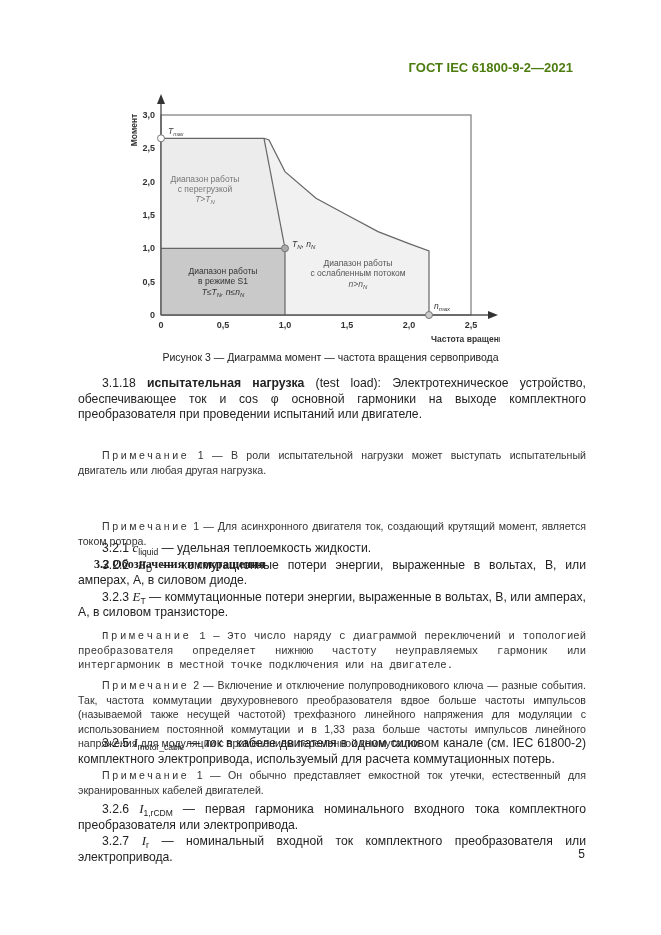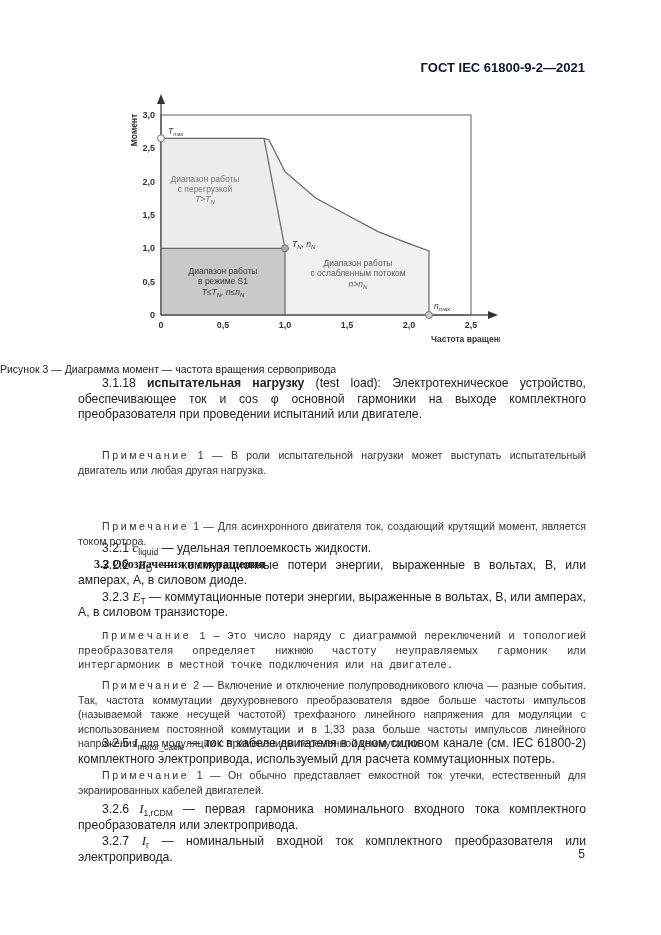--- a/index.html
+++ b/index.html
@@ -1,20 +1,20 @@
 <!DOCTYPE html>
 <html><head>
 <meta charset="utf-8">
 <style>
   html, body { margin: 0; padding: 0; background: #ffffff; }
   body { width: 661px; height: 935px; position: relative; overflow: hidden;
          font-family: "Liberation Sans", sans-serif; color: #1a1a1a; }
-  .hdr { position: absolute; top: 60px; right: 76px; font-size: 13px; font-weight: bold; color: #0f172a; }
+  .hdr { position: absolute; top: 60px; right: 88px; font-size: 13px; font-weight: bold; color: #4d7c0f; }
   .chart { position: absolute; left: 120px; top: 90px; width: 380px; height: 255px; }
-  .caption { position: absolute; top: 363px; left: 0; width: 661px; font-size: 10.5px; color: #222; }
+  .caption { position: absolute; top: 351px; left: 0; width: 661px; text-align: center; font-size: 10.5px; color: #222; }
   .text { position: absolute; left: 78px; width: 508px; font-size: 12.2px; line-height: 15.5px; color: #222; text-align: justify; }
   .p { text-indent: 24px; margin: 0; }
   .note { font-size: 10.6px; line-height: 14.5px; text-indent: 24px; margin: 0; color: #333; }
   .spaced { letter-spacing: 2.6px; }
   .b { font-weight: bold; }
   .i { font-style: italic; font-family: "Liberation Serif", serif; font-size: 13px; }
   sub { font-size: 8.5px; vertical-align: -3px; line-height: 0; }
   .sec { font-weight: bold; font-size: 12.2px; margin: 16px; font-family: Liberation Serif, serif; }
   .pagenum { position: absolute; top: 847px; right: 76px; font-size: 12px; color: #222; }
 </style>
@@ -84,21 +84,21 @@
   <text x="48" y="44" font-size="8.5" font-style="italic" fill="#444">T<tspan font-size="5.5" dy="2">max</tspan></text>
   <circle cx="165" cy="158.3" r="3.5" fill="#aaa" stroke="#777" stroke-width="1"></circle>
   <text x="172" y="157" font-size="8.5" font-style="italic" fill="#333">T<tspan font-size="6" dy="2">N</tspan><tspan dy="-2">, n</tspan><tspan font-size="6" dy="2">N</tspan></text>
   <circle cx="309" cy="225" r="3.5" fill="#ccc" stroke="#777" stroke-width="1"></circle>
   <text x="314" y="219" font-size="8.5" font-style="italic" fill="#333">n<tspan font-size="6" dy="2">max</tspan></text>
 </svg>
 
 <div class="caption">Рисунок 3 — Диаграмма момент — частота вращения сервопривода</div>
 
 <div class="text" style="top:376px;">
-  <p class="p"><span>3.1.18 </span><span class="b">испытательная нагрузку</span><span> (test load): Электротехническое устройство, обеспечивающее ток и cos φ основной гармоники на выходе комплектного преобразователя при проведении испытаний или двигателе.</span></p>
+  <p class="p"><span>3.1.18 </span><span class="b">испытательная нагрузка</span><span> (test load): Электротехническое устройство, обеспечивающее ток и cos φ основной гармоники на выходе комплектного преобразователя при проведении испытаний или двигателе.</span></p>
 </div>
 <div class="text" style="top:448px;">
   <p class="note"><span class="spaced">Примечание</span><span> 1 — В роли испытательной нагрузки может выступать испытательный двигатель или любая другая нагрузка.</span></p>
 </div>
 
 <div class="text" style="top:460px;">
 </div>
 <div class="text" style="top:519px;">
   <p class="note"><span class="spaced">Примечание</span><span> 1 — Для асинхронного двигателя ток, создающий крутящий момент, является током ротора.</span></p>
 </div>

